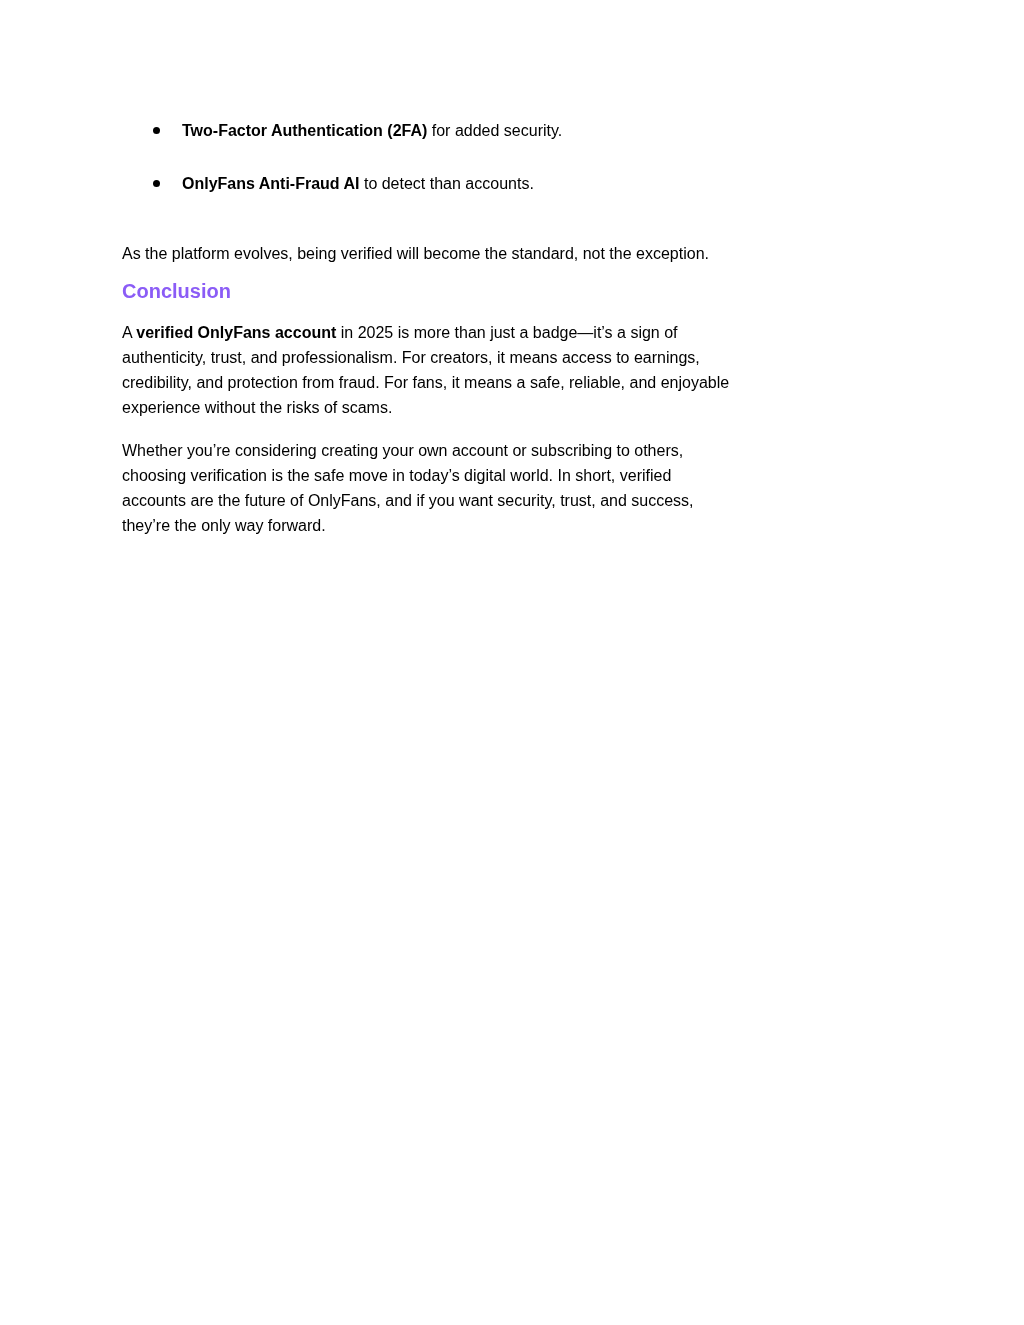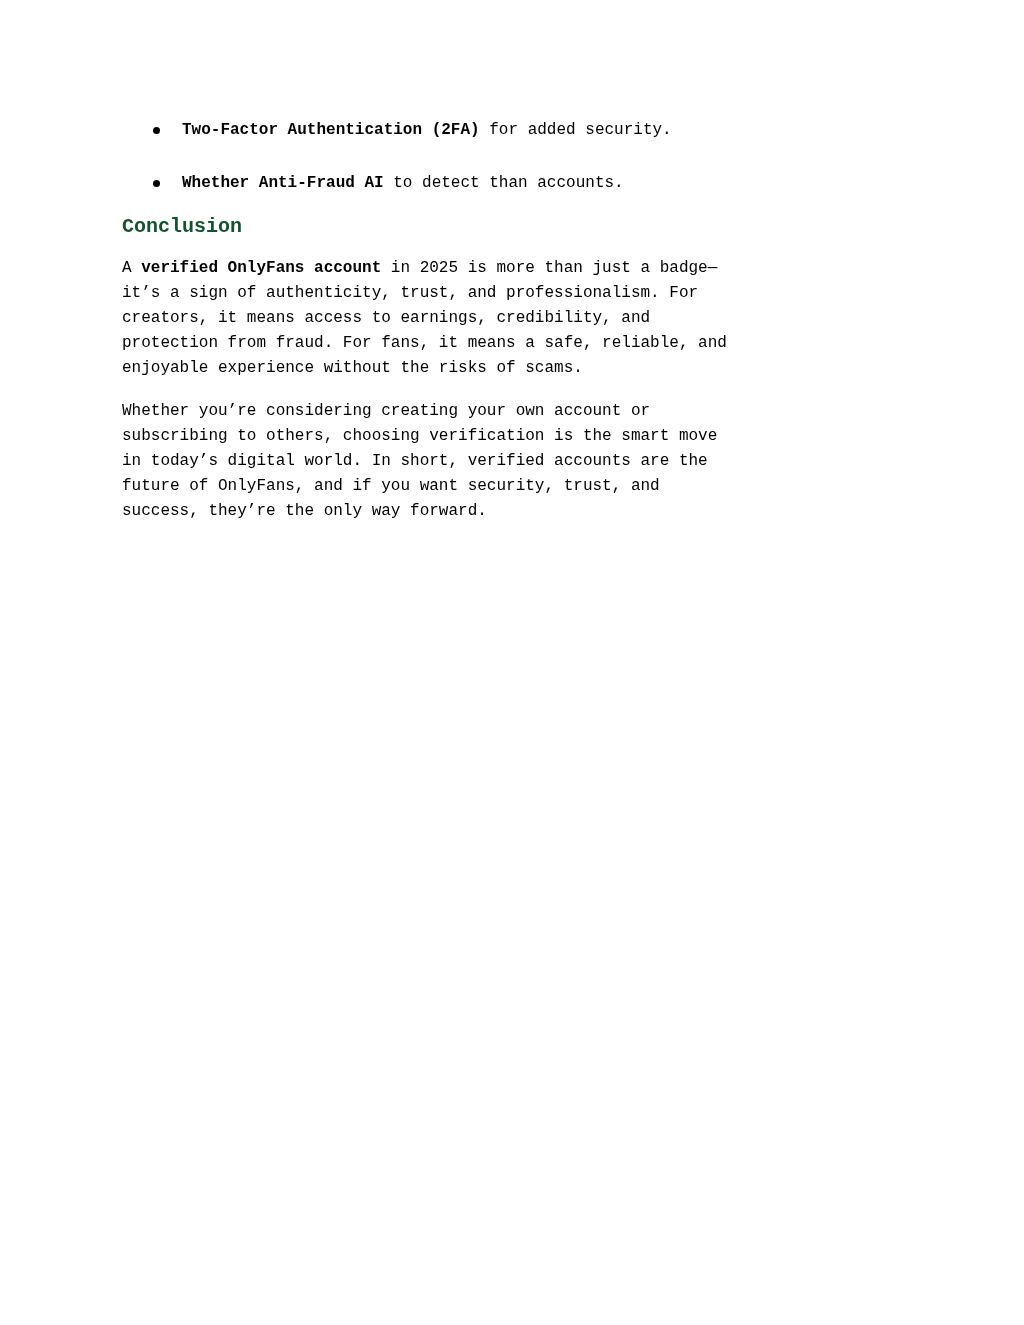--- a/index.html
+++ b/index.html
@@ -3,21 +3,21 @@
 <meta charset="utf-8">
 <style>
   * { margin: 0; padding: 0; box-sizing: border-box; }
   html, body { background: #ffffff; }
   .page {
     position: relative;
     width: 852px;
     height: 1325px;
     background: #ffffff;
     color: #000000;
-    font-family: Liberation Mono, monospace;
+    font-family: Liberation Sans, sans-serif;
     font-size: 16px;
     line-height: 25px;
     overflow: hidden;
   }
   .content {
     padding: 118px 122px 0 122px;
   }
   ul.bullet-list {
     list-style: none;
   }
@@ -34,25 +34,25 @@
     top: 9px;
     width: 7px;
     height: 7px;
     border-radius: 50%;
     background: #000000;
   }
   .para-intro {
     margin-top: 45px;
   }
   h2.section-heading {
-    margin-top: 18px;
+    margin-top: 12px;
     font-size: 20px;
     line-height: 26px;
     font-weight: 700;
-    color: #14532d;
+    color: #8b5cf6;
   }
   .para-conclusion {
     margin-top: 16px;
   }
   .para-closing {
     margin-top: 18px;
   }
   b, strong, .bold { font-weight: 700; }
 </style>
 </head>
@@ -61,25 +61,26 @@
 <div class="page">
   <div class="content">
 
     <ul class="bullet-list">
       <li>
         <span class="bullet-dot"></span>
         <span class="bold">Two-Factor Authentication (2FA)</span><span> for added security.</span>
       </li>
       <li>
         <span class="bullet-dot"></span>
-        <span class="bold">Whether Anti-Fraud AI</span><span> to detect than accounts.</span>
+        <span class="bold">OnlyFans Anti-Fraud AI</span><span> to detect than accounts.</span>
       </li>
     </ul>
 
+    <p class="para-intro">As the platform evolves, being verified will become the standard, not the exception.</p>
 
     <h2 class="section-heading">Conclusion</h2>
 
     <p class="para-conclusion"><span>A </span><span class="bold">verified OnlyFans account</span><span> in 2025 is more than just a badge—it’s a sign of authenticity, trust, and professionalism. For creators, it means access to earnings, credibility, and protection from fraud. For fans, it means a safe, reliable, and enjoyable experience without the risks of scams.</span></p>
 
-    <p class="para-closing">Whether you’re considering creating your own account or subscribing to others, choosing verification is the smart move in today’s digital world. In short, verified accounts are the future of OnlyFans, and if you want security, trust, and success, they’re the only way forward.</p>
+    <p class="para-closing">Whether you’re considering creating your own account or subscribing to others, choosing verification is the safe move in today’s digital world. In short, verified accounts are the future of OnlyFans, and if you want security, trust, and success, they’re the only way forward.</p>
 
   </div>
 </div>
 
 </body></html>

